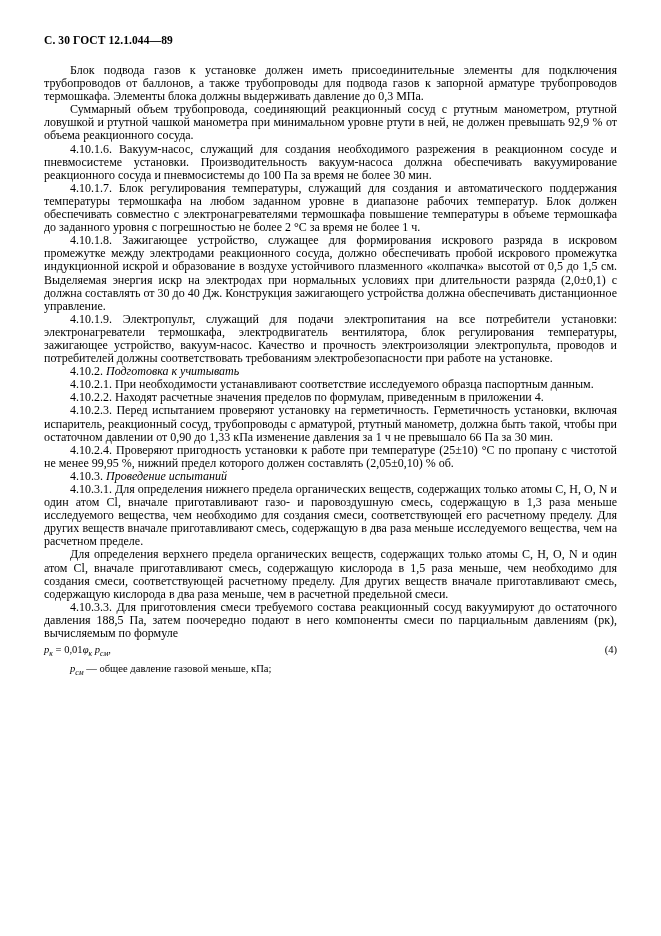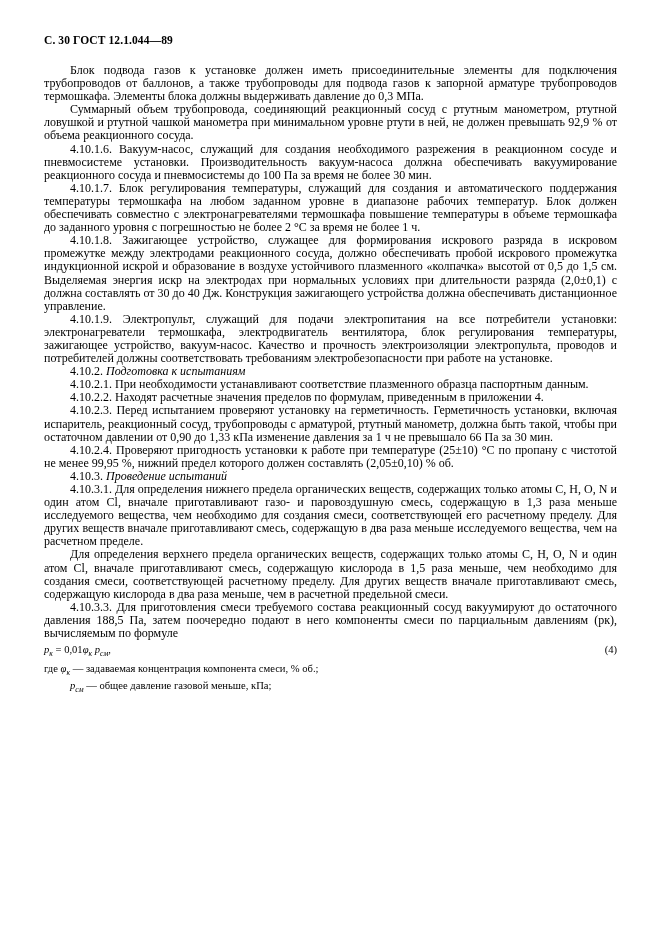--- a/index.html
+++ b/index.html
@@ -95,37 +95,36 @@
 
   <div class="body-text">
 
     <p>Блок подвода газов к установке должен иметь присоединительные элементы для подключения трубопроводов от баллонов, а также трубопроводы для подвода газов к запорной арматуре трубопроводов термошкафа. Элементы блока должны выдерживать давление до 0,3 МПа.</p>
     <p>Суммарный объем трубопровода, соединяющий реакционный сосуд с ртутным манометром, ртутной ловушкой и ртутной чашкой манометра при минимальном уровне ртути в ней, не должен превышать 92,9 % от объема реакционного сосуда.</p>
     <p>4.10.1.6. Вакуум-насос, служащий для создания необходимого разрежения в реакционном сосуде и пневмосистеме установки. Производительность вакуум-насоса должна обеспечивать вакуумирование реакционного сосуда и пневмосистемы до 100 Па за время не более 30 мин.</p>
     <p>4.10.1.7. Блок регулирования температуры, служащий для создания и автоматического поддержания температуры термошкафа на любом заданном уровне в диапазоне рабочих температур. Блок должен обеспечивать совместно с электронагревателями термошкафа повышение температуры в объеме термошкафа до заданного уровня с погрешностью не более 2 °С за время не более 1 ч.</p>
     <p>4.10.1.8. Зажигающее устройство, служащее для формирования искрового разряда в искровом промежутке между электродами реакционного сосуда, должно обеспечивать пробой искрового промежутка индукционной искрой и образование в воздухе устойчивого плазменного «колпачка» высотой от 0,5 до 1,5 см. Выделяемая энергия искр на электродах при нормальных условиях при длительности разряда (2,0±0,1) с должна составлять от 30 до 40 Дж. Конструкция зажигающего устройства должна обеспечивать дистанционное управление.</p>
     <p>4.10.1.9. Электропульт, служащий для подачи электропитания на все потребители установки: электронагреватели термошкафа, электродвигатель вентилятора, блок регулирования температуры, зажигающее устройство, вакуум-насос. Качество и прочность электроизоляции электропульта, проводов и потребителей должны соответствовать требованиям электробезопасности при работе на установке.</p>
 
-    <p class="subhead"><span>4.10.2.</span> <span class="ital">Подготовка к испытаниям</span></p>
-    <p>4.10.2.1. При необходимости устанавливают соответствие плазменного образца паспортным данным.</p>
+    <p class="subhead"><span>4.10.2.</span> <span class="ital">Подготовка к учитывать</span></p>
+    <p>4.10.2.1. При необходимости устанавливают соответствие исследуемого образца паспортным данным.</p>
     <p>4.10.2.2. Находят расчетные значения пределов по формулам, приведенным в приложении 4.</p>
     <p>4.10.2.3. Перед испытанием проверяют установку на герметичность. Герметичность установки, включая испаритель, реакционный сосуд, трубопроводы с арматурой, ртутный манометр, должна быть такой, чтобы при остаточном давлении от 0,90 до 1,33 кПа изменение давления за 1 ч не превышало 66 Па за 30 мин.</p>
     <p>4.10.2.4. Проверяют пригодность установки к работе при температуре (25±10) °С по пропану с чистотой не менее 99,95 %, нижний предел которого должен составлять (2,05±0,10) % об.</p>
 
     <p class="subhead"><span>4.10.3.</span> <span class="ital">Проведение испытаний</span></p>
     <p>4.10.3.1. Для определения нижнего предела органических веществ, содержащих только атомы С, Н, О, N и один атом Сl, вначале приготавливают газо- и паровоздушную смесь, содержащую в 1,3 раза меньше исследуемого вещества, чем необходимо для создания смеси, соответствующей его расчетному пределу. Для других веществ вначале приготавливают смесь, содержащую в два раза меньше исследуемого вещества, чем на расчетном пределе.</p>
     <p>Для определения верхнего предела органических веществ, содержащих только атомы С, Н, О, N и один атом Сl, вначале приготавливают смесь, содержащую кислорода в 1,5 раза меньше, чем необходимо для создания смеси, соответствующей расчетному пределу. Для других веществ вначале приготавливают смесь, содержащую кислорода в два раза меньше, чем в расчетной предельной смеси.</p>
     <p>4.10.3.3. Для приготовления смеси требуемого состава реакционный сосуд вакуумируют до остаточного давления 188,5 Па, затем поочередно подают в него компоненты смеси по парциальным давлениям (pк), вычисляемым по формуле</p>
 
     <div class="formula-row">
       <div class="formula">
         <span class="it">p</span><span class="sub">к</span> = 0,01<span class="it">φ</span><span class="sub">к</span> <span class="it">p</span><span class="sub">см</span>,
       </div>
       <div class="eqno">(4)</div>
     </div>
 
     <div class="deflist">
-      <span class="defline"><span>где</span> <span class="sym"><span class="it">φ</span><span class="sub">к</span></span> <span>— задаваемая концентрация компонента смеси, % об.;</span></span>
       <span class="defline"><span class="indent-sym"></span><span class="sym"><span class="it">p</span><span class="sub">см</span></span> <span>— общее давление газовой меньше, кПа;</span></span>
     </div>
 
   </div>
 </div>
 
 </body></html>

